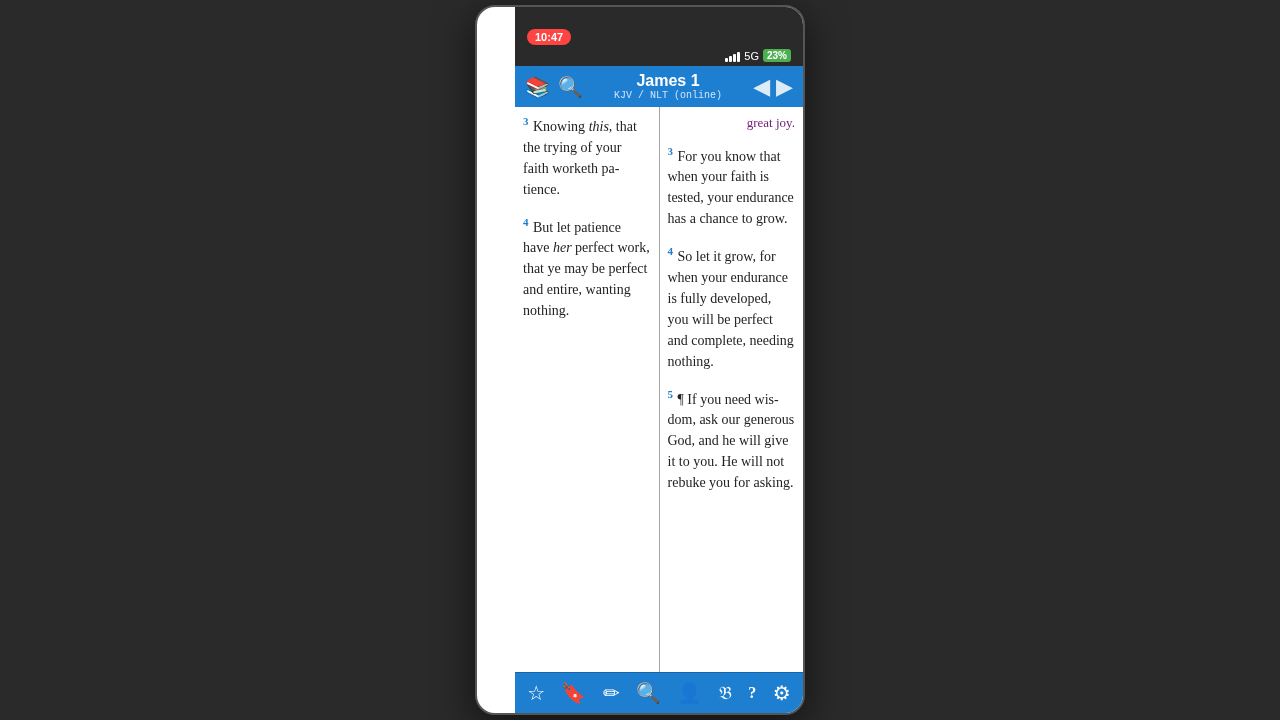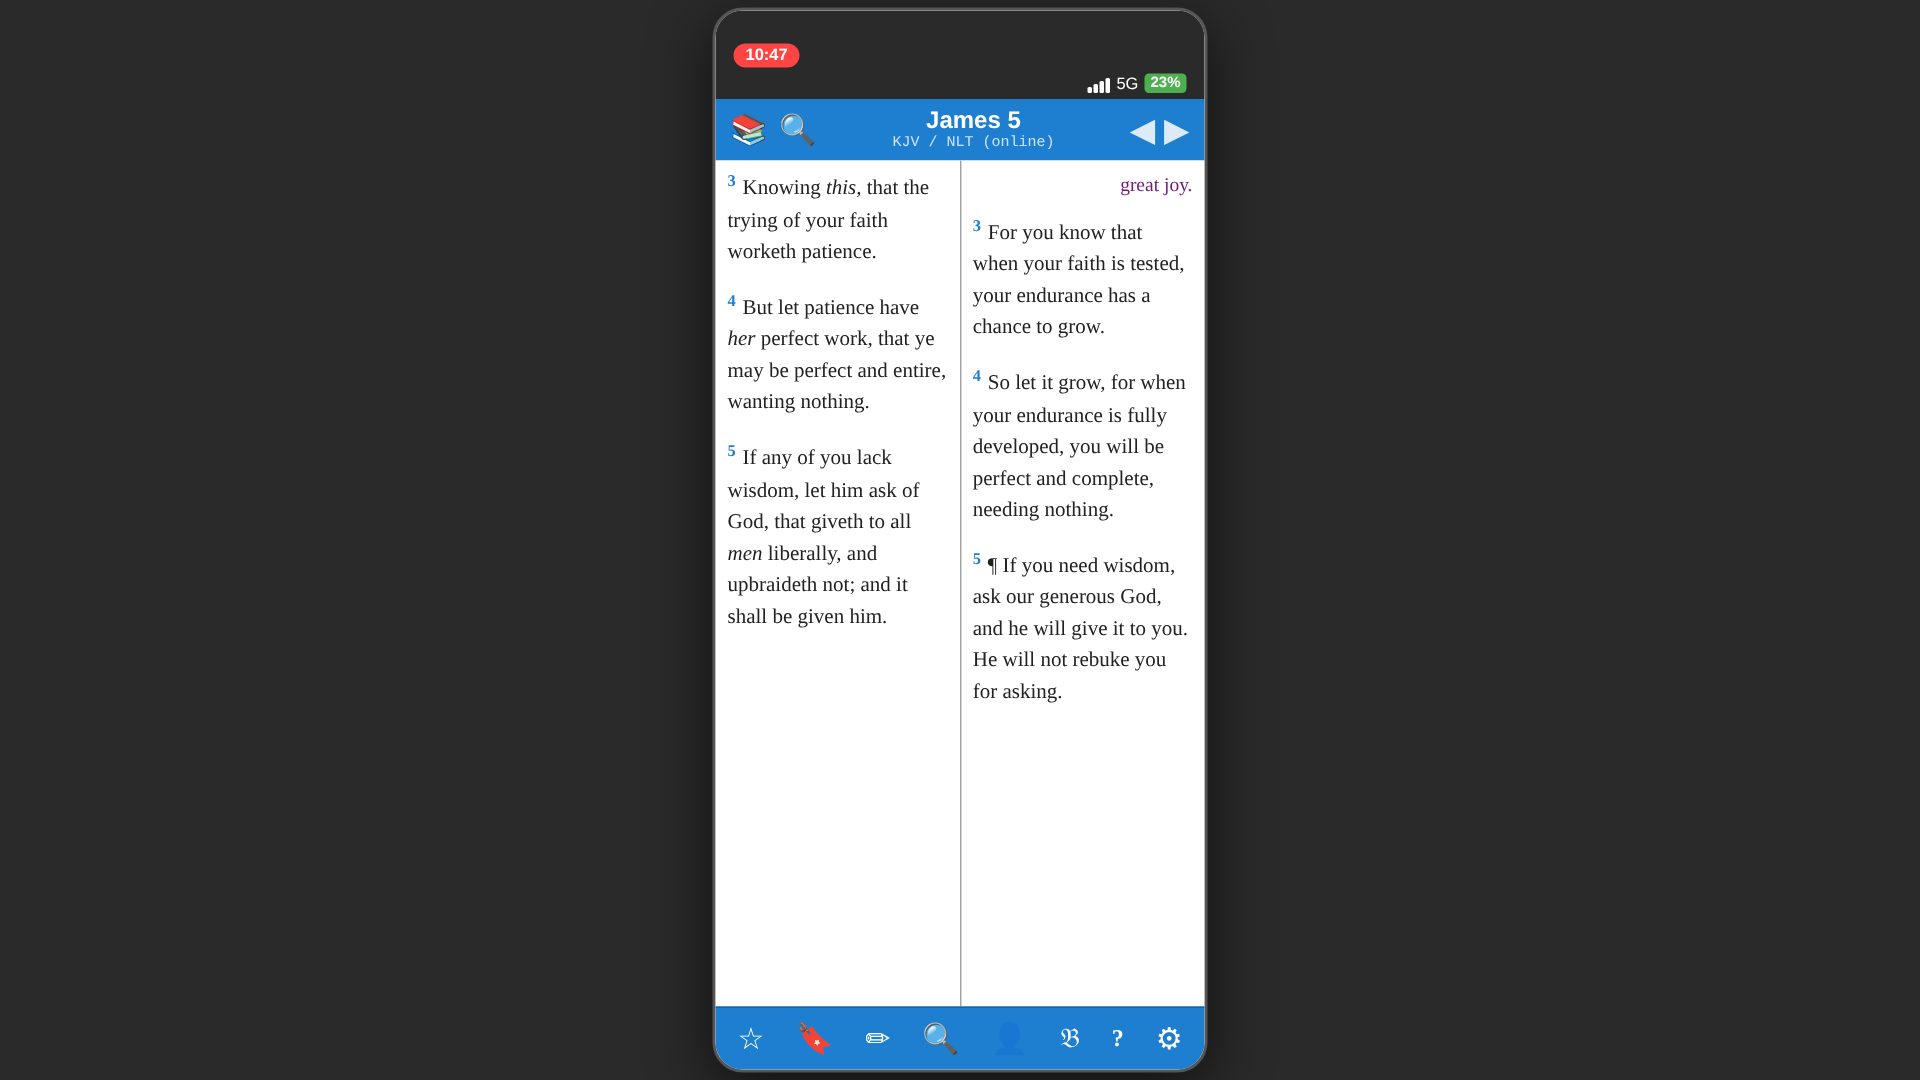--- a/index.html
+++ b/index.html
@@ -16,20 +16,21 @@
     .phone-container {
       width: 330px;
       height: 710px;
       background: #fff;
       border-radius: 20px;
       overflow: hidden;
       display: flex;
       flex-direction: column;
       box-shadow: 0 10px 40px rgba(0,0,0,0.6);
       border: 2px solid #555;
+      padding-left: 38px;
     }
 
     
     .status-bar {
       background: #2a2a2a;
       color: #fff;
       display: flex;
       align-items: center;
       justify-content: space-between;
       padding: 4px 12px;
@@ -195,43 +196,39 @@
       <span class="battery-badge">23%</span>
     </div>
   </div>
 
   <div class="nav-bar">
     <div class="nav-left">
       <span class="nav-icon">📚</span>
       <span class="nav-icon">🔍</span>
     </div>
     <div class="nav-center">
-      <div class="nav-title">James 5</div>
+      <div class="nav-title">James 1</div>
       <div class="nav-subtitle">KJV / NLT (online)</div>
     </div>
     <div class="nav-right">
       <span class="nav-arrow">◀</span>
       <span class="nav-arrow">▶</span>
     </div>
   </div>
 
   <div class="content-area">
 
     <div class="column">
       <div class="verse-block">
         <span class="verse-num">3</span>
         <span>Knowing <span class="italic-text">this,</span> that the trying of your faith worketh pa­tience.</span>
       </div>
       <div class="verse-block">
         <span class="verse-num">4</span>
         <span>But let patience have <span class="italic-text">her</span> perfect work, that ye may be perfect and en­tire, wanting noth­ing.</span>
-      </div>
-      <div class="verse-block">
-        <span class="verse-num">5</span>
-        <span>If any of you lack wisdom, let him ask of God, that giveth to all <span class="italic-text">men</span> liberally, and upbraideth not; and it shall be given him.</span>
       </div>
     </div>
 
     <div class="column">
       <div class="partial-top">great joy.</div>
       <div class="verse-block">
         <span class="verse-num">3</span>
         <span>For you know that when your faith is tested, your en­durance has a chance to grow.</span>
       </div>
       <div class="verse-block">

